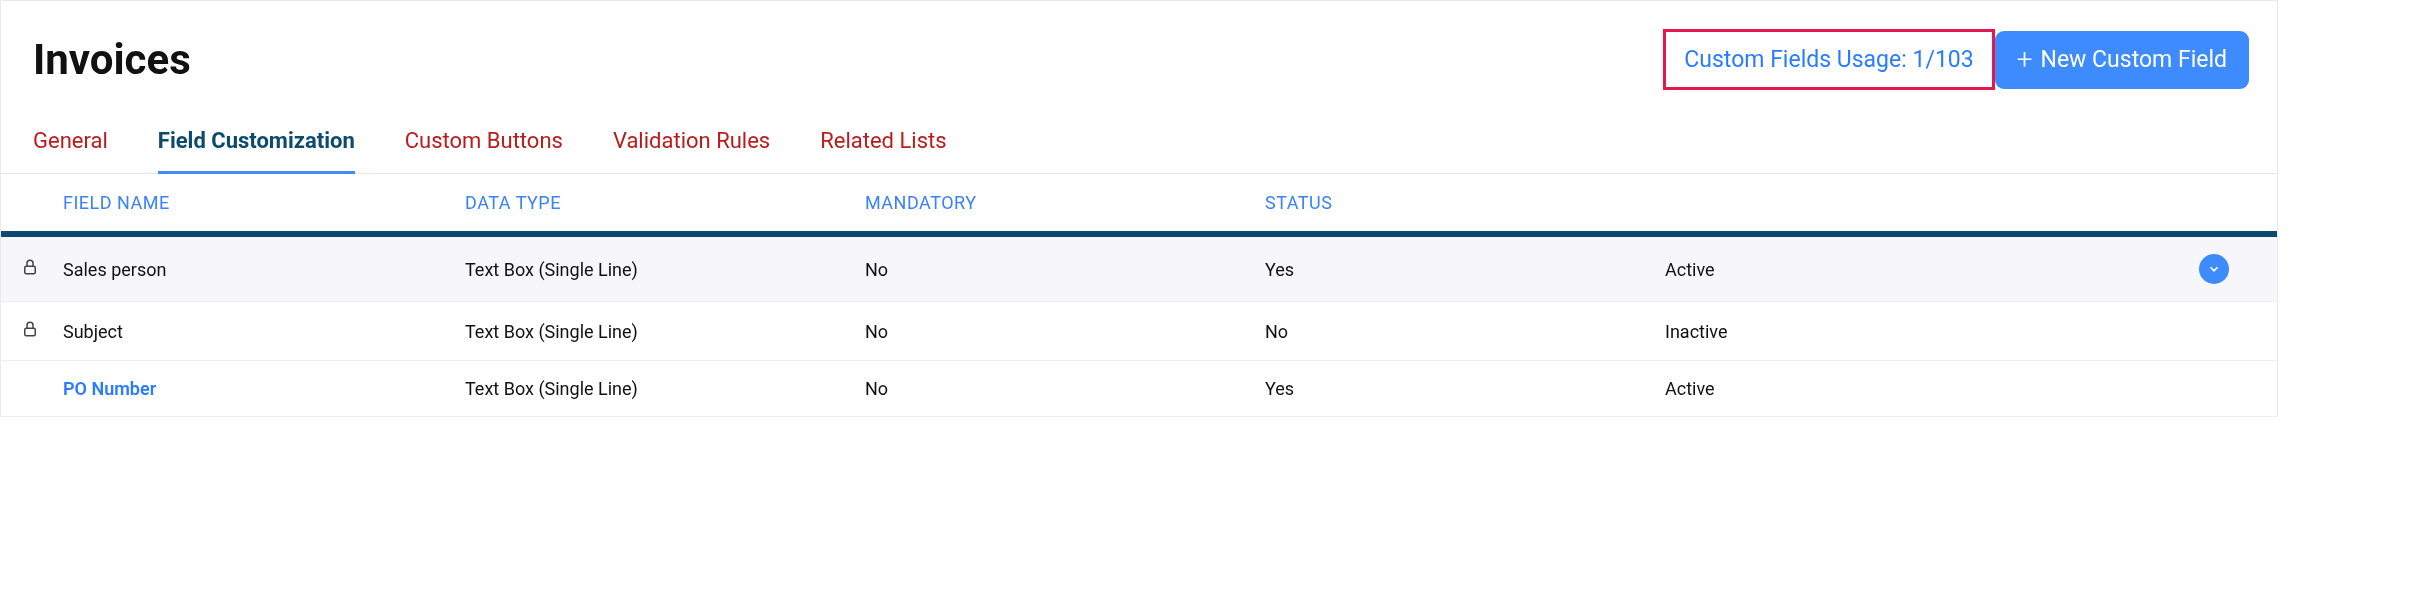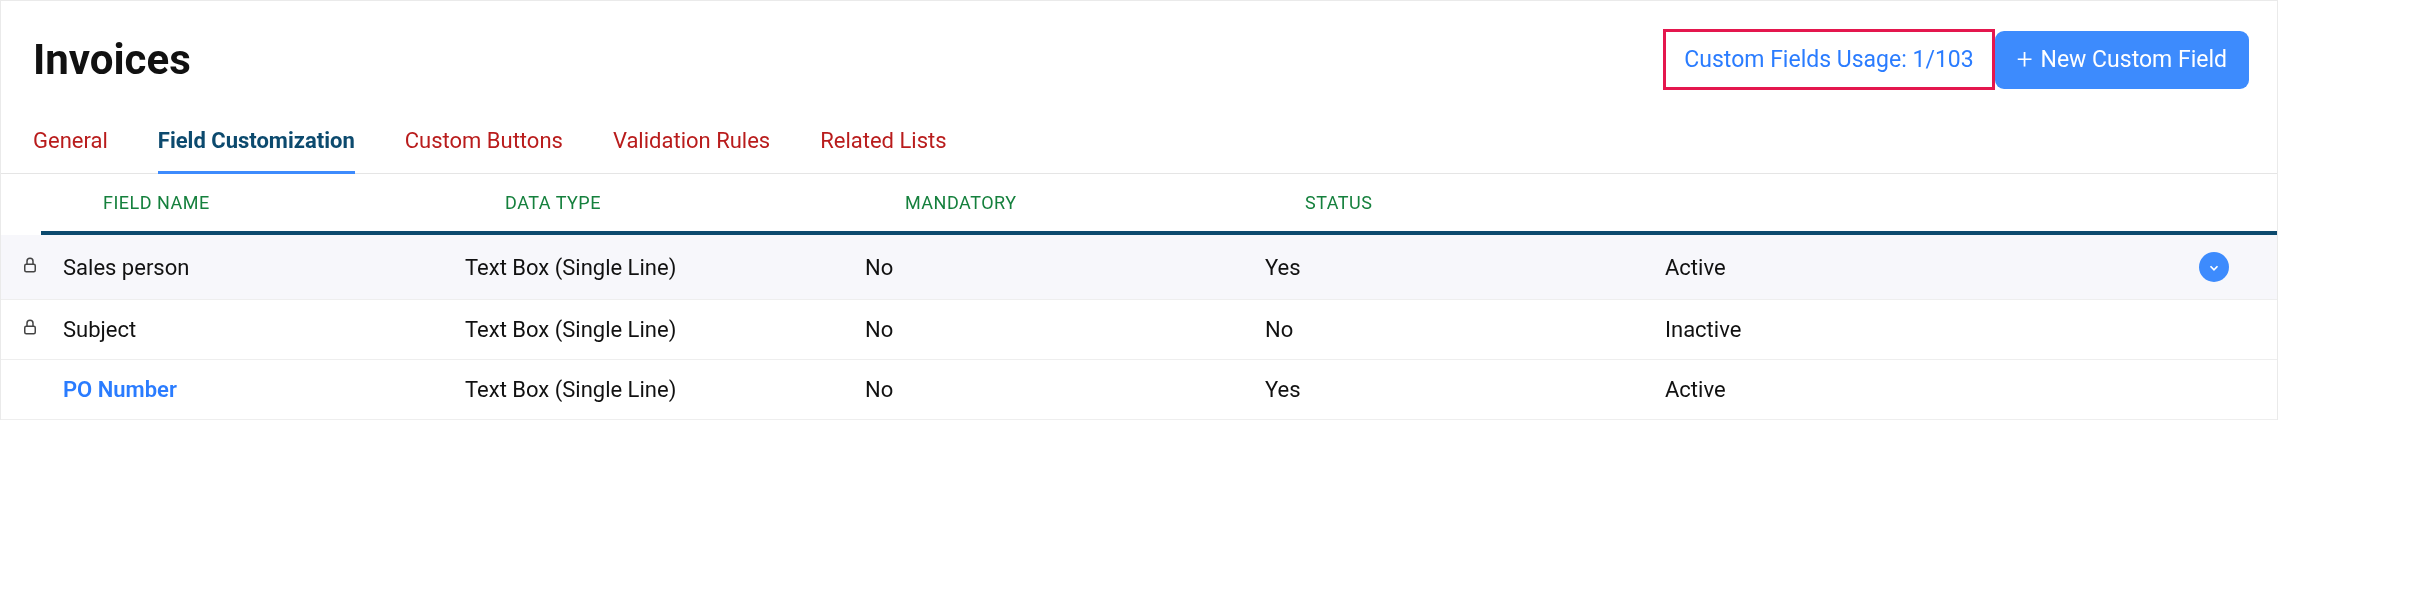--- a/index.html
+++ b/index.html
@@ -85,38 +85,37 @@
       bottom: -1px;
       height: 3px;
       background: #3d8bfd;
     }
     .table {
       width: 100%;
     }
     .thead {
       display: flex;
       padding: 18px 0 18px 62px;
-      color: #15803d;
+      color: #3b82f6;
       font-size: 18px;
       letter-spacing: 0.5px;
-      border-bottom: 4px solid #0c4a6e;
-      margin-left: 40px;
+      border-bottom: 6px solid #0c4a6e;
     }
     .col-name { width: 402px; }
     .col-type { width: 400px; }
     .col-mand { width: 400px; }
     .col-show { width: 400px; }
     .col-status { flex: 1; }
     .col-action { width: 120px; text-align: right; padding-right: 48px; }
     .row {
       display: flex;
       align-items: center;
       padding: 17px 0 17px 20px;
       border-bottom: 1px solid #eee;
-      font-size: 22px;
+      font-size: 18px;
       color: #111;
     }
     .row.hovered {
       background: #f7f7fb;
     }
     .lock-cell {
       width: 42px;
       display: flex;
       align-items: center;
       justify-content: flex-start;

